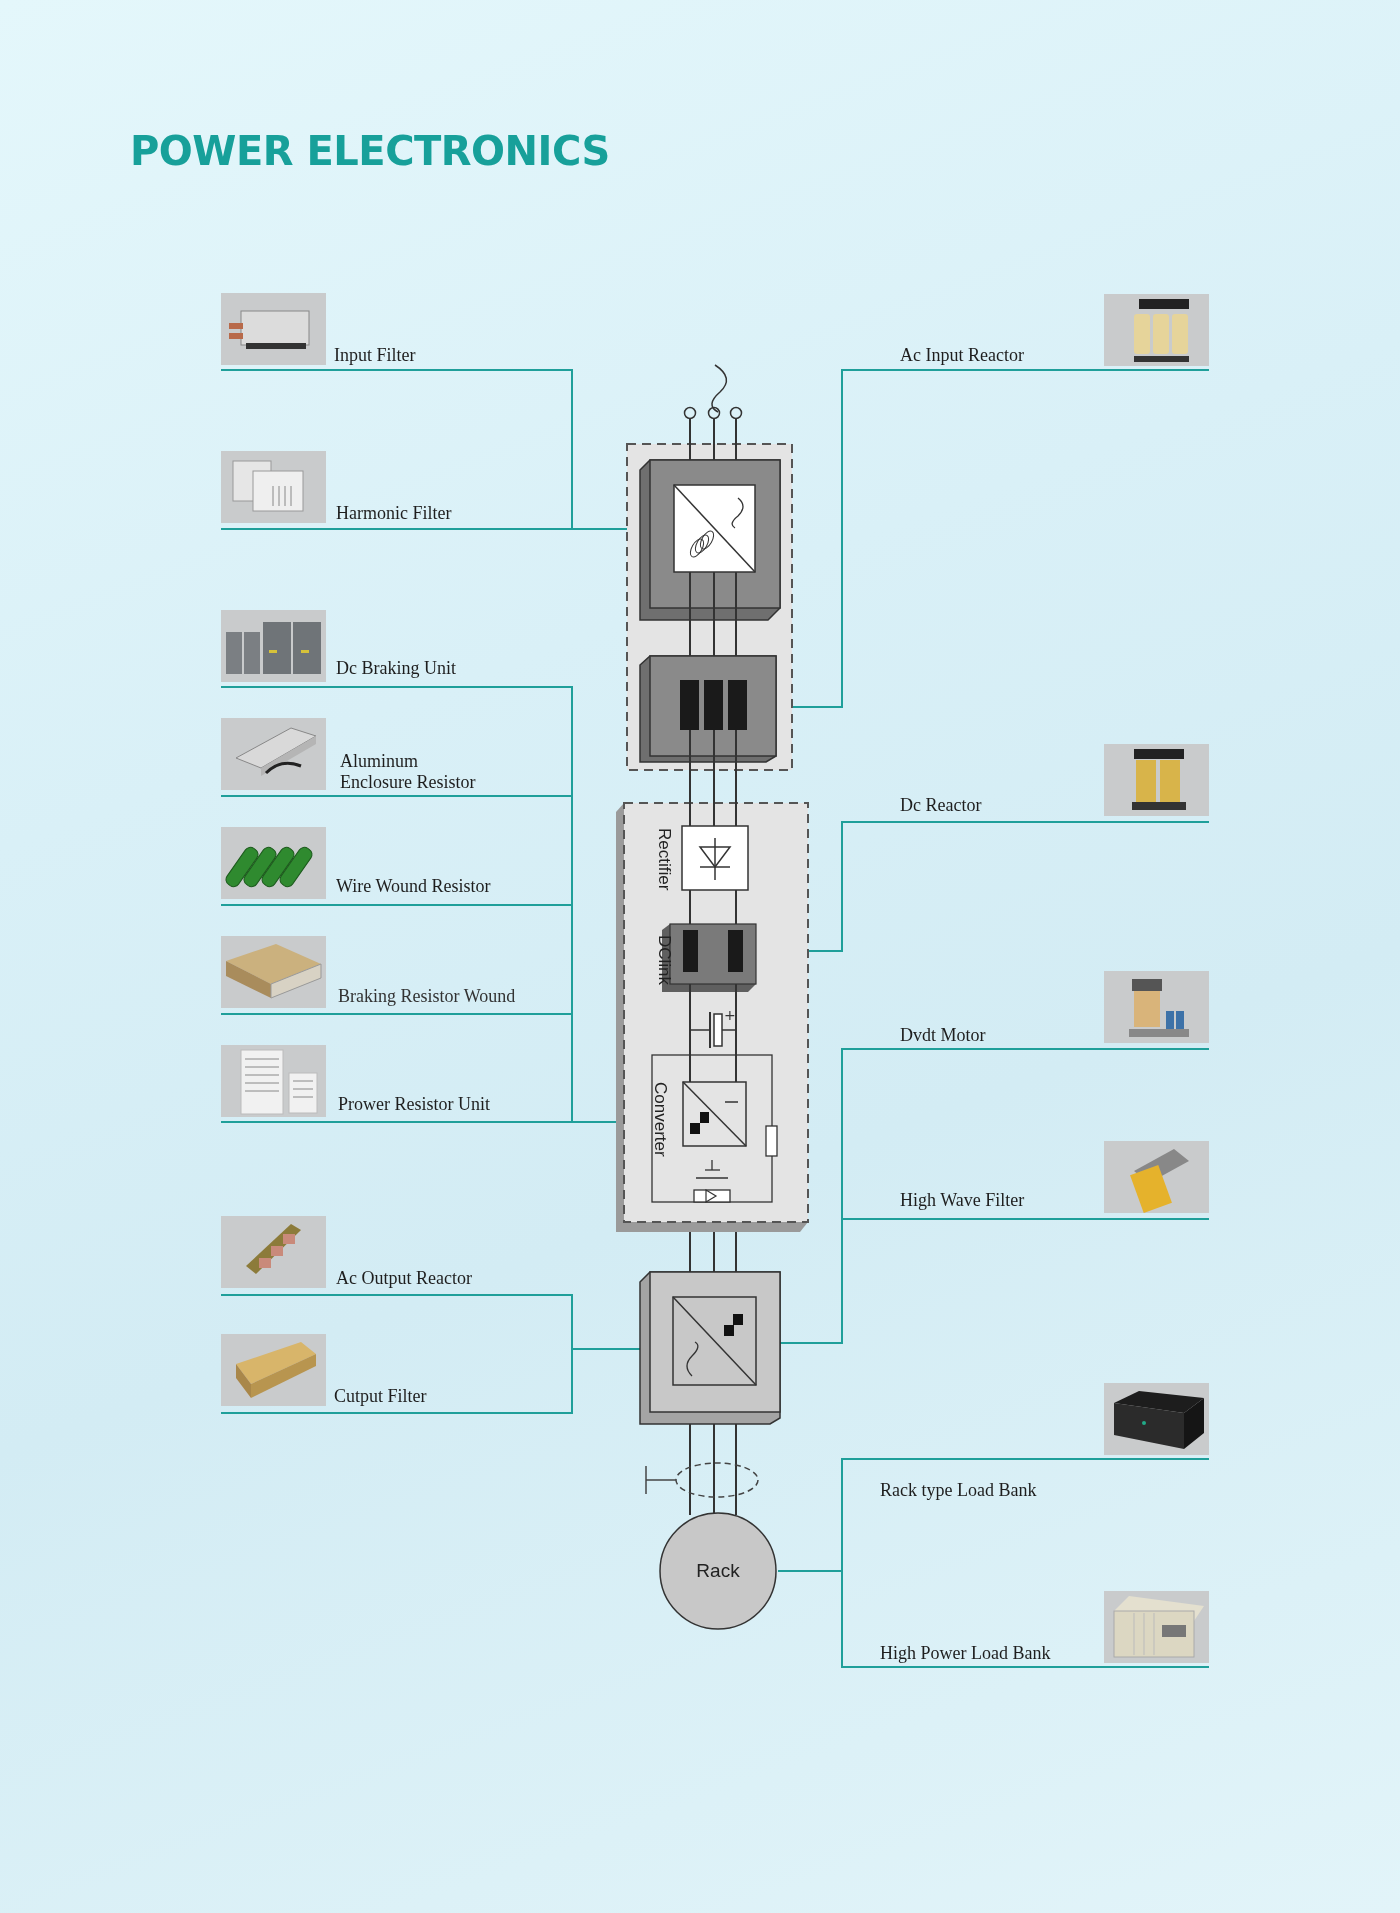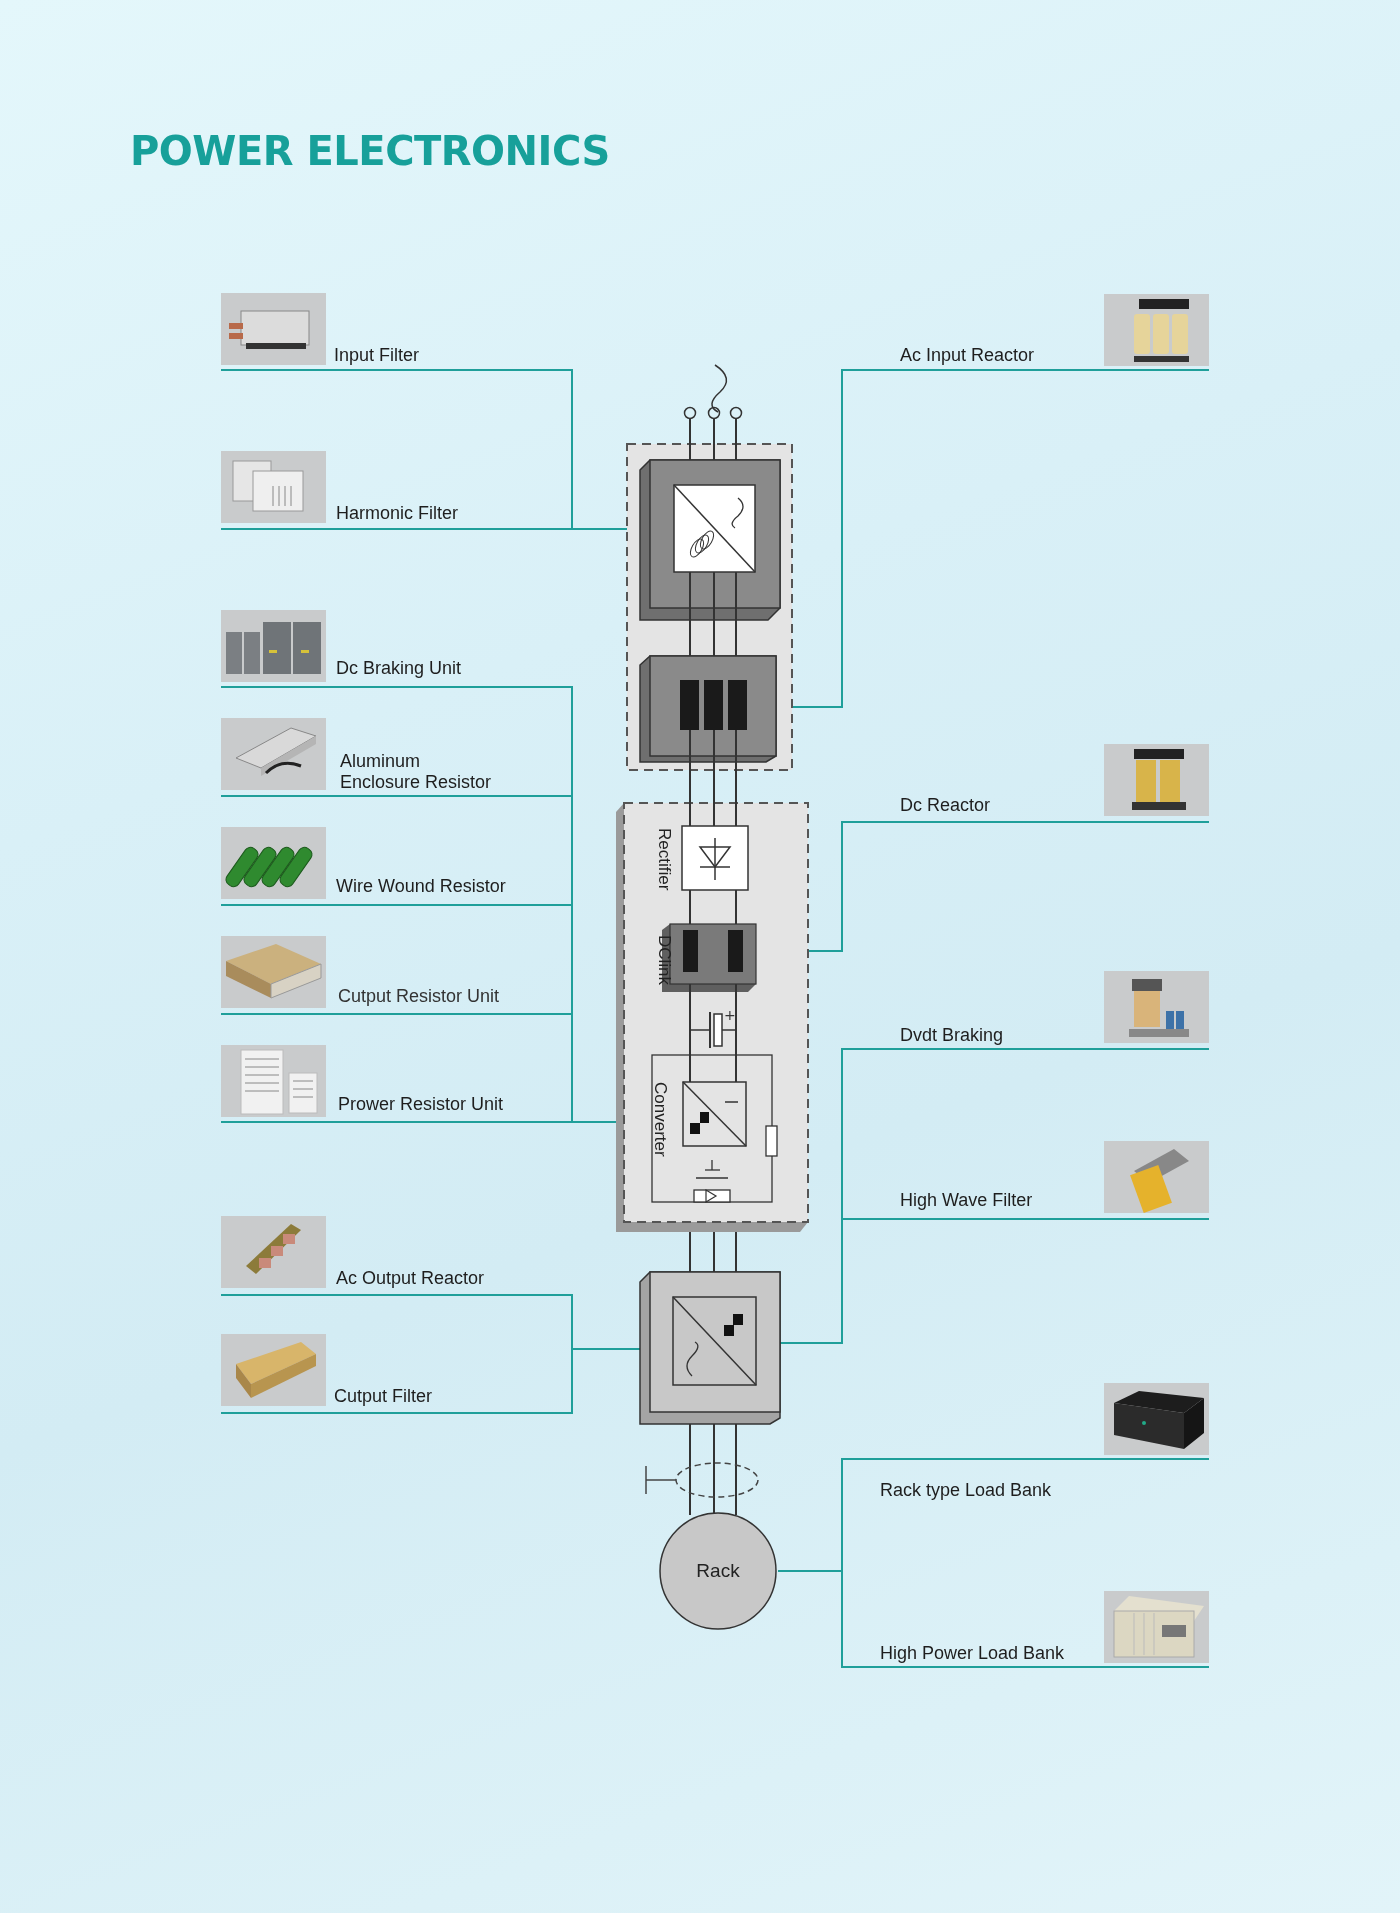--- a/index.html
+++ b/index.html
@@ -13,21 +13,21 @@
     font-family: "DejaVu Sans", sans-serif; font-weight:bold;
     font-size:40px; letter-spacing:-0.5px; color:#17a09a;
   }
   .hline { position:absolute; height:2px; background:#1f9f9a; }
   .vline { position:absolute; width:2px; background:#1f9f9a; }
   .thumb {
     position:absolute; width:105px; height:72px; background:#c9cbcc;
     overflow:hidden;
   }
   .label {
-    position:absolute; font-family:Liberation Sans, sans-serif; font-size:18px; color:#1e1e1e;
+    position:absolute; font-family:Liberation Serif, serif; font-size:18px; color:#1e1e1e;
     white-space:nowrap; line-height:21px;
   }
   .label.right { text-align:left; }
   svg { position:absolute; left:0; top:0; }
 </style>
 </head>
 <body>
 
 <div class="title">POWER ELECTRONICS</div>
 
@@ -99,21 +99,21 @@
 <div class="label" style="left:336px; top:876px;">Wire Wound Resistor</div>
 <div class="hline" style="left:221px; top:904px; width:352px;"></div>
 
 <div class="thumb" style="left:221px; top:936px;">
   <svg width="105" height="72">
       <polygon points="5,25 55,8 100,28 50,48" fill="#cbb17e"></polygon>
       <polygon points="5,25 50,48 50,62 5,40" fill="#a98c5c"></polygon>
       <polygon points="50,48 100,28 100,42 50,62" fill="#d8d2c4" stroke="#999"></polygon>
     </svg>
 </div>
-<div class="label" style="left:338px; top:986px; color:#333;">Cutput Resistor Unit</div>
+<div class="label" style="left:338px; top:986px; color:#333;">Braking Resistor Wound</div>
 <div class="hline" style="left:221px; top:1013px; width:352px;"></div>
 
 <div class="thumb" style="left:221px; top:1045px;">
   <svg width="105" height="72">
       <rect x="20" y="5" width="42" height="64" fill="#f1f1f1" stroke="#bbb"></rect>
       <rect x="68" y="28" width="28" height="40" fill="#f1f1f1" stroke="#bbb"></rect>
       <g stroke="#888">
         <line x1="24" y1="14" x2="58" y2="14"></line>
         <line x1="24" y1="22" x2="58" y2="22"></line>
         <line x1="24" y1="30" x2="58" y2="30"></line>
@@ -183,21 +183,21 @@
 
 <div class="thumb" style="left:1104px; top:971px;">
   <svg width="105" height="72">
       <rect x="28" y="8" width="30" height="12" fill="#555"></rect>
       <rect x="30" y="20" width="26" height="36" fill="#d9b47a"></rect>
       <rect x="62" y="40" width="8" height="22" fill="#3d72a8"></rect>
       <rect x="72" y="40" width="8" height="22" fill="#3d72a8"></rect>
       <rect x="25" y="58" width="60" height="8" fill="#888"></rect>
     </svg>
 </div>
-<div class="label right" style="left:900px; width:197px; top:1025px;">Dvdt Braking</div>
+<div class="label right" style="left:900px; width:197px; top:1025px;">Dvdt Motor</div>
 <div class="hline" style="left:842px; top:1048px; width:367px;"></div>
 
 <div class="thumb" style="left:1104px; top:1141px;">
   <svg width="105" height="72">
       <polygon points="30,30 70,8 85,20 45,42" fill="#888"></polygon>
       <rect x="32" y="28" width="30" height="40" fill="#e5b22c" transform="rotate(-20 47 48)"></rect>
     </svg>
 </div>
 <div class="label right" style="left:900px; width:197px; top:1190px;">High Wave Filter</div>
 <div class="hline" style="left:842px; top:1218px; width:367px;"></div>

